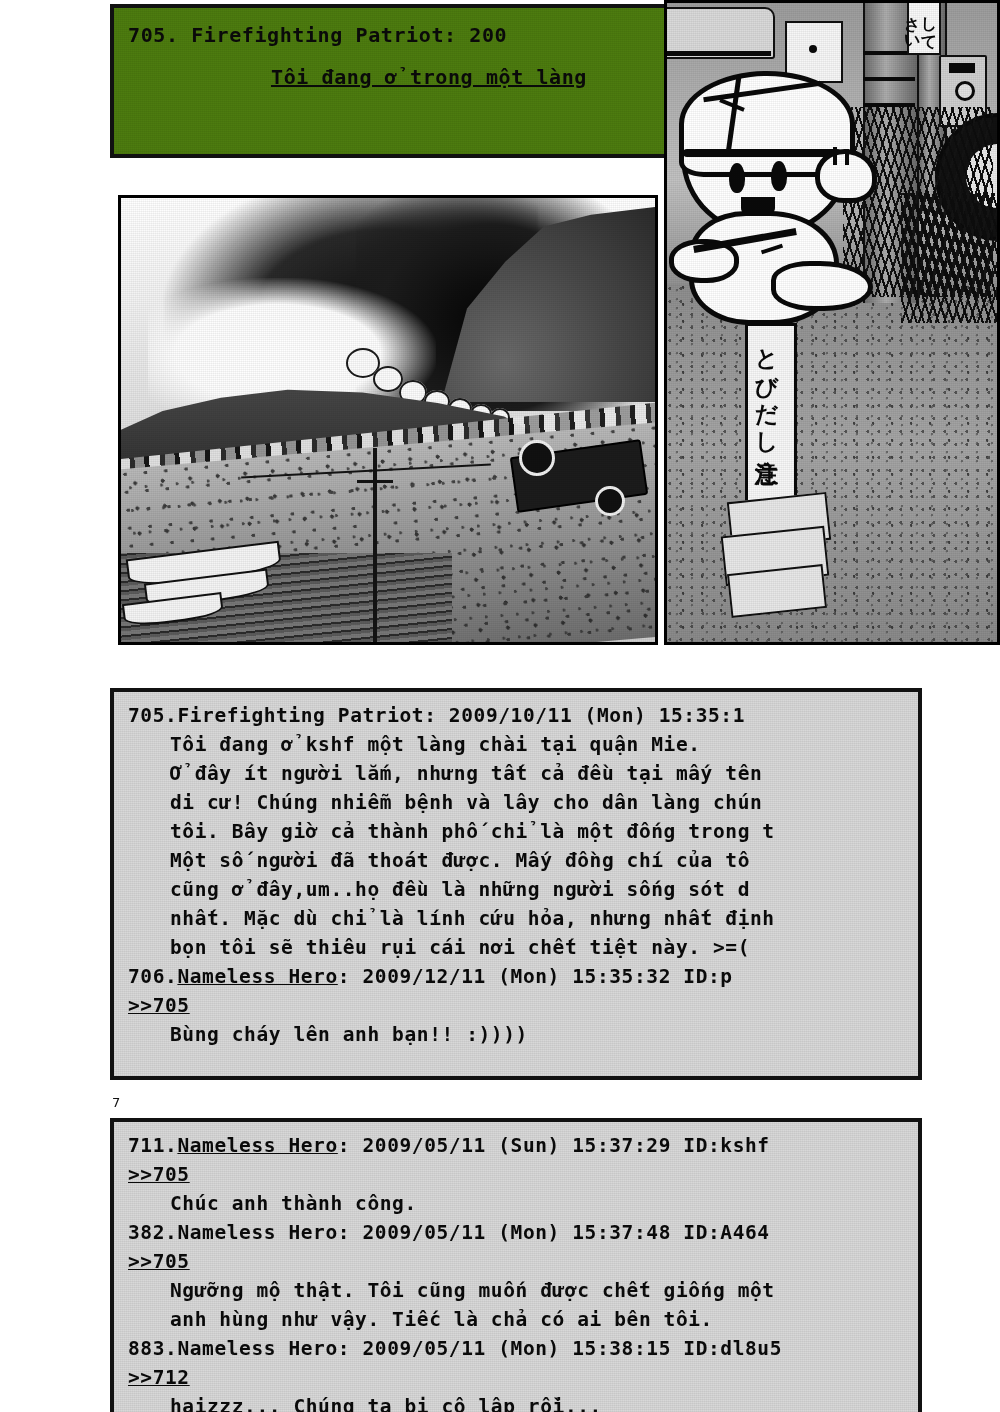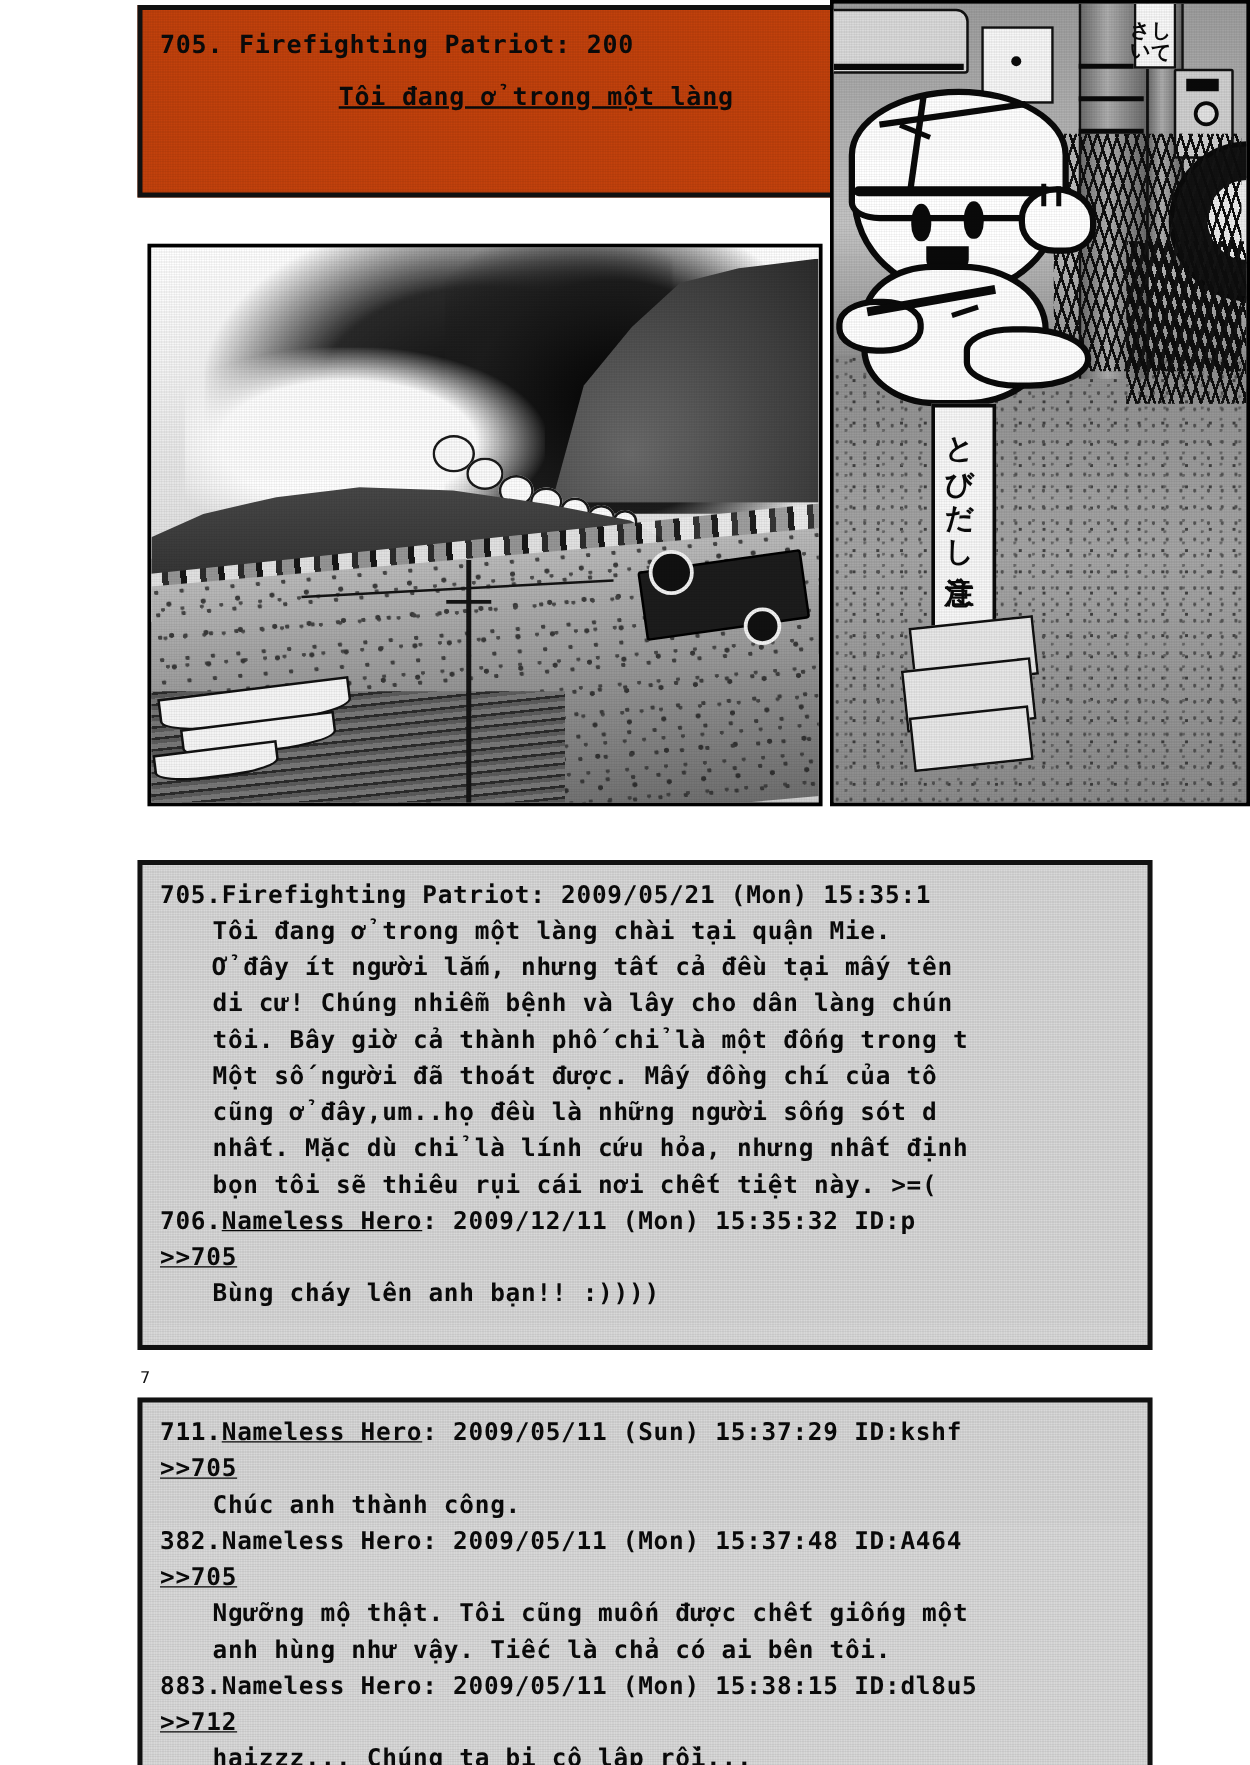--- a/index.html
+++ b/index.html
@@ -21,21 +21,21 @@
   
   .bbs-line{white-space:pre;font-size:19.5px;line-height:29px;color:#0a0a0a;
             letter-spacing:.6px;font-weight:700;}
   .bbs-inner{position:relative;padding:9px 0 6px 14px;}
   .indent{padding-left:42px;}
   .name-u{text-decoration:underline;}
   .ref{text-decoration:underline;}
 
   
   #dialogue-box{left:110px;top:4px;width:624px;height:154px;
-                border:4px solid #111;background:#c2410c;}
+                border:4px solid #111;background:#4d7c0f;}
   #dialogue-box .bbs-line{font-size:20px;line-height:42px;}
   .dlg-center{text-align:center;text-decoration:underline;}
 
   
   #panel-village{left:118px;top:195px;width:540px;height:450px;}
   .sky{position:absolute;left:0;top:0;width:100%;height:56%;
        background:linear-gradient(180deg,#ffffff 0%,#f2f2f2 40%,#dcdcdc 100%);}
   .smoke-dark{position:absolute;left:8%;top:-6%;width:70%;height:46%;
        background:radial-gradient(ellipse at 60% 70%,#101010 0%,#2a2a2a 42%,rgba(60,60,60,0) 72%);
        filter:blur(1px);}
@@ -223,22 +223,22 @@
   <div class="grain"></div>
 </div>
 
 <div id="page-number">7</div>
 
 <div class="panel bbs-panel" id="bbs-main">
   <div class="grain"></div>
   <div class="bbs-inner">
 
     <div>
-      <div class="bbs-line"><span>705.</span><span>Firefighting Patriot</span><span>: 2009/05/21 (Mon) 15:35:1</span></div>
-      <div class="bbs-line indent">Tôi đang ở trong một làng chài tại quận Mie.</div>
+      <div class="bbs-line"><span>705.</span><span>Firefighting Patriot</span><span>: 2009/10/11 (Mon) 15:35:1</span></div>
+      <div class="bbs-line indent">Tôi đang ở kshf một làng chài tại quận Mie.</div>
       <div class="bbs-line indent">Ở đây ít người lắm, nhưng tất cả đều tại mấy tên</div>
       <div class="bbs-line indent">di cư! Chúng nhiễm bệnh và lây cho dân làng chún</div>
       <div class="bbs-line indent">tôi. Bây giờ cả thành phố chỉ là một đống trong t</div>
       <div class="bbs-line indent">Một số người đã thoát được. Mấy đồng chí của tô</div>
       <div class="bbs-line indent">cũng ở đây,um..họ đều là những người sống sót d</div>
       <div class="bbs-line indent">nhất. Mặc dù chỉ là lính cứu hỏa, nhưng nhất định</div>
       <div class="bbs-line indent">bọn tôi sẽ thiêu rụi cái nơi chết tiệt này. &gt;=(</div>
     </div>
 
     <div>

